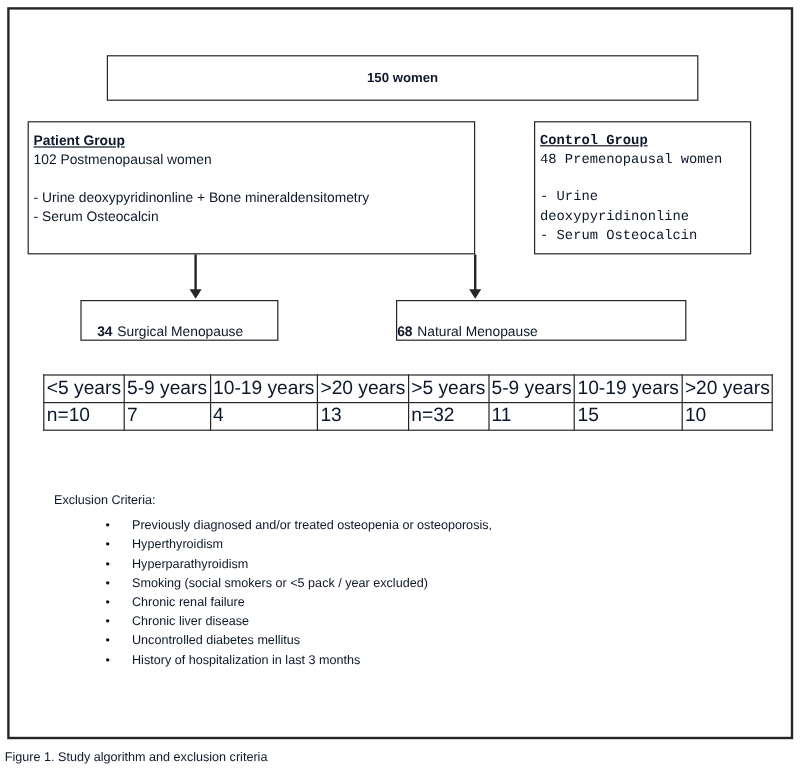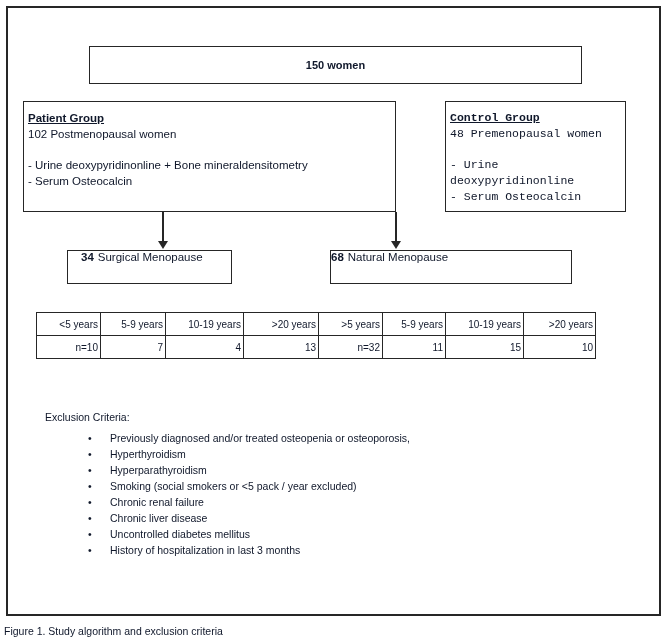--- a/index.html
+++ b/index.html
@@ -54,38 +54,38 @@
     border-right: 5px solid transparent;
     border-top: 8px solid #262626;
     top: 241px;
   }
   .arrow-line.a1 { left: 162px; }
   .arrow-head.a1 { left: 158px; }
   .arrow-line.a2 { left: 395px; }
   .arrow-head.a2 { left: 391px; }
   .result-box {
     top: 250px; height: 34px;
-    display: flex; align-items: flex-start;
+    display: flex; align-items: flex-end;
     font-size: 11.5px;
   }
   .surgical-box { left: 67px; width: 165px; padding-left: 13px; }
   .natural-box { left: 330px; width: 242px; padding-left: 0; }
   .result-count { font-weight: 700; }
   .result-label { margin-left: 4px; }
   .duration-table {
     position: absolute;
     left: 36px; top: 312px;
     border-collapse: collapse;
     table-layout: fixed;
   }
   .duration-table td {
     border: 1.5px solid #262626;
-    text-align: right;
+    text-align: left;
     vertical-align: middle;
-    font-size: 10px;
+    font-size: 16px;
     height: 22px;
     padding: 0 2px;
     overflow: hidden;
     white-space: nowrap;
   }
   .exclusion-title {
     position: absolute;
     left: 45px; top: 411px;
     font-size: 10.5px;
   }

